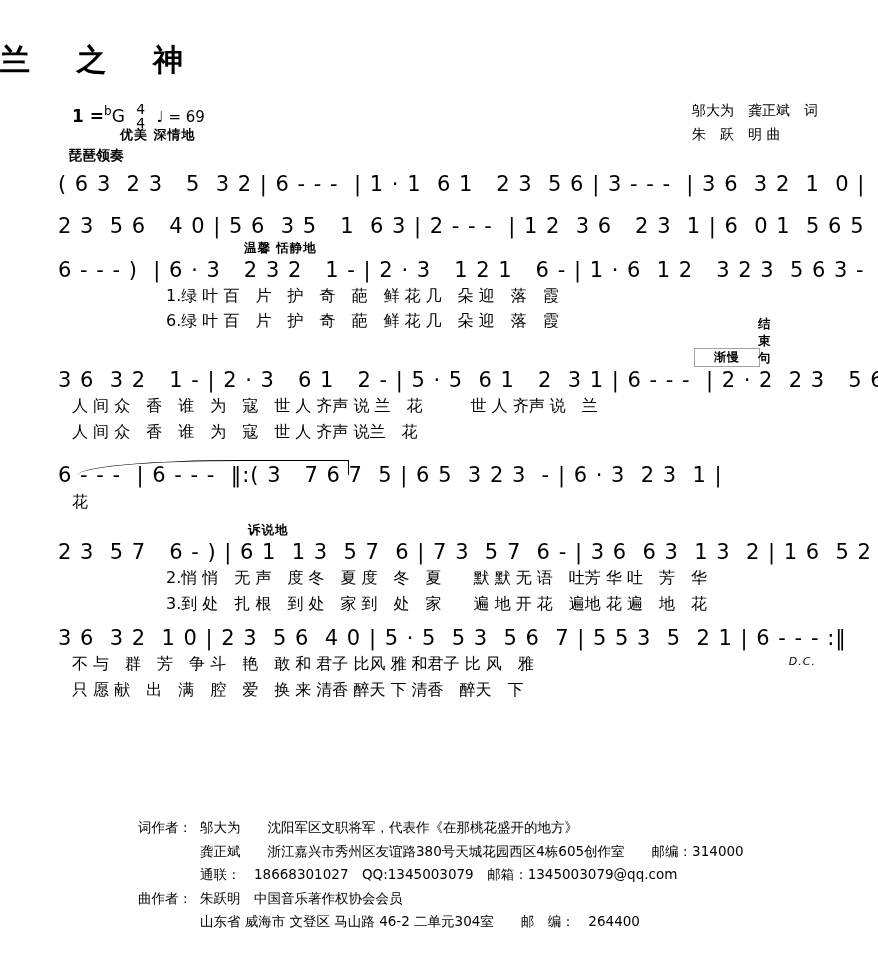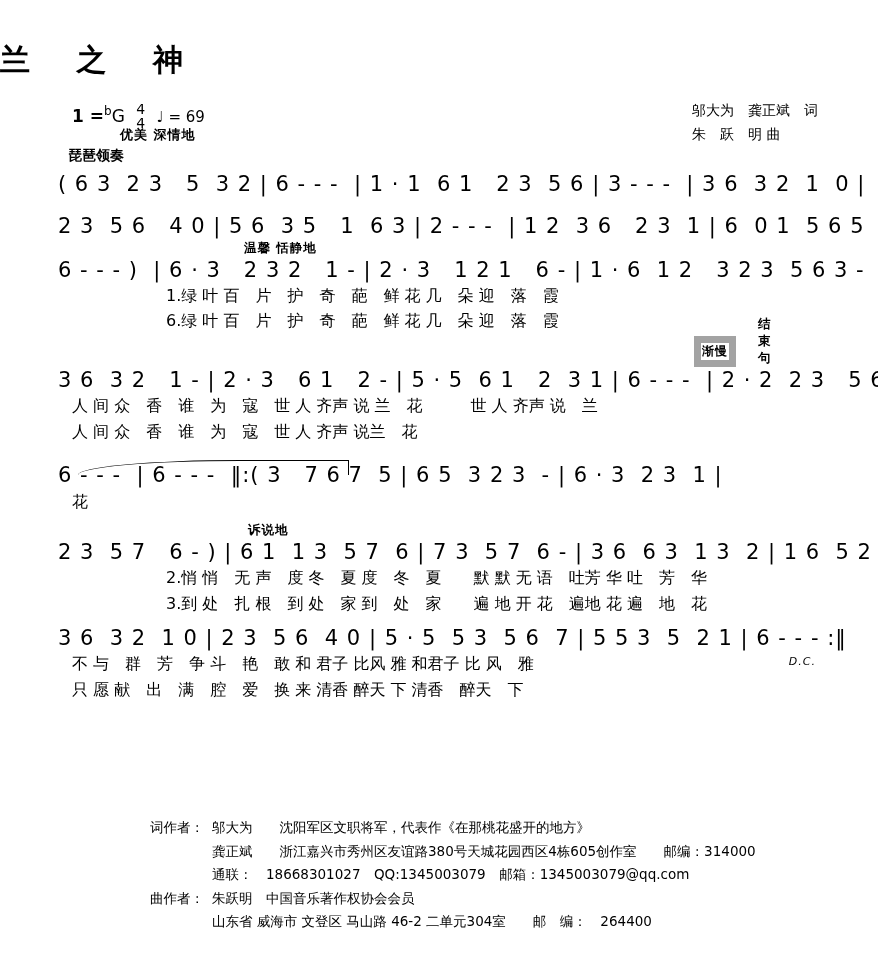--- a/index.html
+++ b/index.html
@@ -88,22 +88,22 @@
   }
   .marking{
     font-size:12.5px;
     font-weight:bold;
     font-family:"DejaVu Sans", sans-serif;
     letter-spacing:1px;
   }
   .marking-row{height:17px;position:relative;}
   .marking-row span{position:absolute;bottom:0;}
   .boxed{
-    border:7px solid #a3a3a3;
-    padding:0 1px;
+    border:1px solid #a3a3a3;
+    padding:0 19px;
     font-size:12px;
   }
   .dc{
     position:absolute;
     right:62px;
     font-size:11px;
     font-family:"DejaVu Sans", sans-serif;
     font-style:italic;
     letter-spacing:1px;
   }
@@ -121,21 +121,20 @@
     border-top:1.5px solid #000;
     border-right:1.5px solid #000;
     border-radius:60% 0 0 0/100% 0 0 0;
   }
   .footer{
     position:absolute;
     left:0; right:0; bottom:34px;
     font-size:13.5px;
     font-family:"DejaVu Sans", sans-serif;
     line-height:1.75;
-    margin-left:12px;
   }
   .footer .row{padding-left:138px;position:relative;}
   .footer .lab{position:absolute;left:138px;}
   .footer .ind{display:inline-block;margin-left:62px;}
 </style>
 </head>
 <body>
 
 <div class="title">兰 之 神</div>
 

